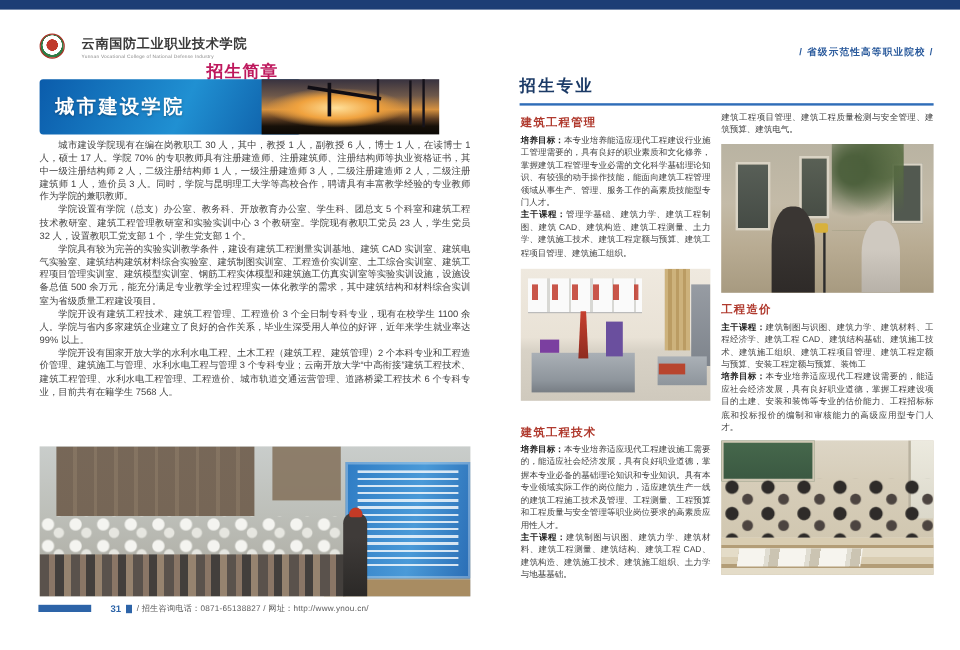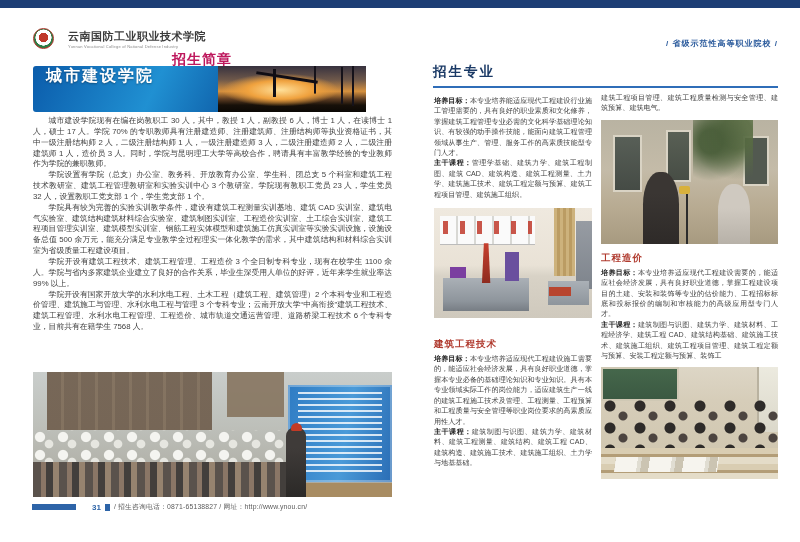--- a/index.html
+++ b/index.html
@@ -13,21 +13,21 @@
   .hdr-logo{position:absolute;left:33px;top:28px;display:flex;align-items:center;gap:14px;}
   .emblem{width:21px;height:21px;border-radius:50%;border:1px solid #a93226;
     background:radial-gradient(circle at 50% 45%,#c0392b 0 33%,#fff 35% 56%,#2e7d46 58% 72%,#b8352a 74% 100%);}
   .logo-cn{font-size:11px;font-weight:bold;color:#3a3a3a;letter-spacing:.5px;font-family:"Liberation Serif","DejaVu Serif",serif;}
   .logo-en{font-size:4px;color:#8a8a8a;letter-spacing:.2px;}
   .brochure{position:absolute;left:172px;top:30px;font-size:14px;font-weight:bold;color:#be185d;letter-spacing:1px;margin-top:21px;}
   .hdr-right{position:absolute;right:22px;top:38px;font-size:8px;font-weight:bold;color:#2a5a9c;letter-spacing:1px;}
 
   
   .banner{position:absolute;left:33px;top:66px;width:218px;height:46px;border-radius:3px;
-    background:linear-gradient(115deg,#0b5cab 0%,#2090d2 55%,#0a539e 100%);display:flex;}
+    background:linear-gradient(115deg,#0b5cab 0%,#2090d2 55%,#0a539e 100%);display:flex;align-items:center;}
   .banner-title{color:#fff;font-size:16px;font-weight:bold;letter-spacing:2px;padding-left:13px;text-shadow:0 1px 2px rgba(0,0,0,.35);}
 
   .photo{position:relative;overflow:hidden;}
   .photo-sunset{position:absolute;left:218px;top:66px;width:148px;height:46px;
     background:
       linear-gradient(#15121a,#15121a) 66% 0/2px 60% no-repeat,
       linear-gradient(#15121a,#15121a) 84% 12%/2px 80% no-repeat,
       linear-gradient(#15121a,#15121a) 92% 4%/2px 88% no-repeat,
       radial-gradient(ellipse 55% 50% at 42% 52%,#ffe09a 0%,#f0a23e 40%,rgba(240,162,62,0) 72%),
       linear-gradient(180deg,#37323f 0%,#6e584a 30%,#d6913f 55%,#5c3c22 72%,#171009 85%,#0b0805 100%);}
@@ -166,20 +166,21 @@
     <div class="fbar fbar-l"></div>
     <span class="fnum">31</span>
     <span class="fsq"></span>
     <span class="ftext">/ 招生咨询电话：0871-65138827 / 网址：http://www.ynou.cn/</span>
   </div>
 
   <div class="rp-title">招生专业</div>
   <div class="rp-rule"></div>
 
   <div class="col col1">
+    <div class="major-title">建筑工程管理</div>
     <p><span class="plabel">培养目标：</span><span>本专业培养能适应现代工程建设行业施工管理需要的，具有良好的职业素质和文化修养，掌握建筑工程管理专业必需的文化科学基础理论知识、有较强的动手操作技能，能面向建筑工程管理领域从事生产、管理、服务工作的高素质技能型专门人才。</span></p>
     <p><span class="plabel">主干课程：</span><span>管理学基础、建筑力学、建筑工程制图、建筑 CAD、建筑构造、建筑工程测量、土力学、建筑施工技术、建筑工程定额与预算、建筑工程项目管理、建筑施工组织。</span></p>
 
     <div class="photo photo-models">
       <div class="md-boards"></div>
       <div class="md-marks"></div>
       <div class="md-curtain"></div>
       <div class="md-cabinet"></div>
       <div class="md-table1"></div>
       <div class="md-table2"></div>
@@ -202,22 +203,22 @@
       <div class="sv-w2"></div>
       <div class="sv-w3"></div>
       <div class="sv-tree"></div>
       <div class="sv-pole"></div>
       <div class="sv-inst"></div>
       <div class="sv-student1"></div>
       <div class="sv-student2"></div>
     </div>
 
     <div class="major-title">工程造价</div>
+    <p><span class="plabel">主干课程：</span><span>建筑制图与识图、建筑力学、建筑材料、工程经济学、建筑工程 CAD、建筑结构基础、建筑施工技术、建筑施工组织、建筑工程项目管理、建筑工程定额与预算、安装工程定额与预算、装饰工</span></p>
     <p><span class="plabel">培养目标：</span><span>本专业培养适应现代工程建设需要的，能适应社会经济发展，具有良好职业道德，掌握工程建设项目的土建、安装和装饰等专业的估价能力、工程招标标底和投标报价的编制和审核能力的高级应用型专门人才。</span></p>
-    <p><span class="plabel">主干课程：</span><span>建筑制图与识图、建筑力学、建筑材料、工程经济学、建筑工程 CAD、建筑结构基础、建筑施工技术、建筑施工组织、建筑工程项目管理、建筑工程定额与预算、安装工程定额与预算、装饰工</span></p>
 
     <div class="photo photo-classroom">
       <div class="cr-board"></div>
       <div class="cr-window"></div>
       <div class="cr-students"></div>
       <div class="cr-desks"></div>
       <div class="cr-papers"></div>
     </div>
   </div>
 

